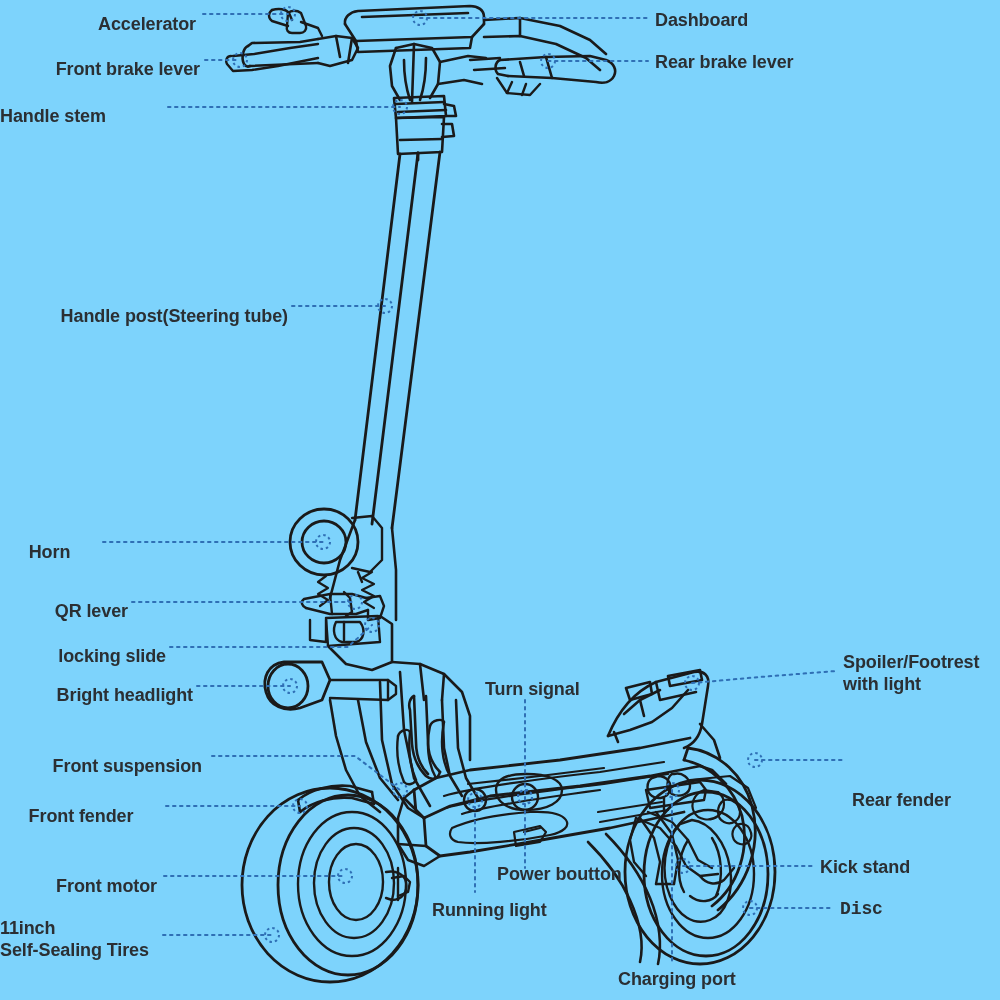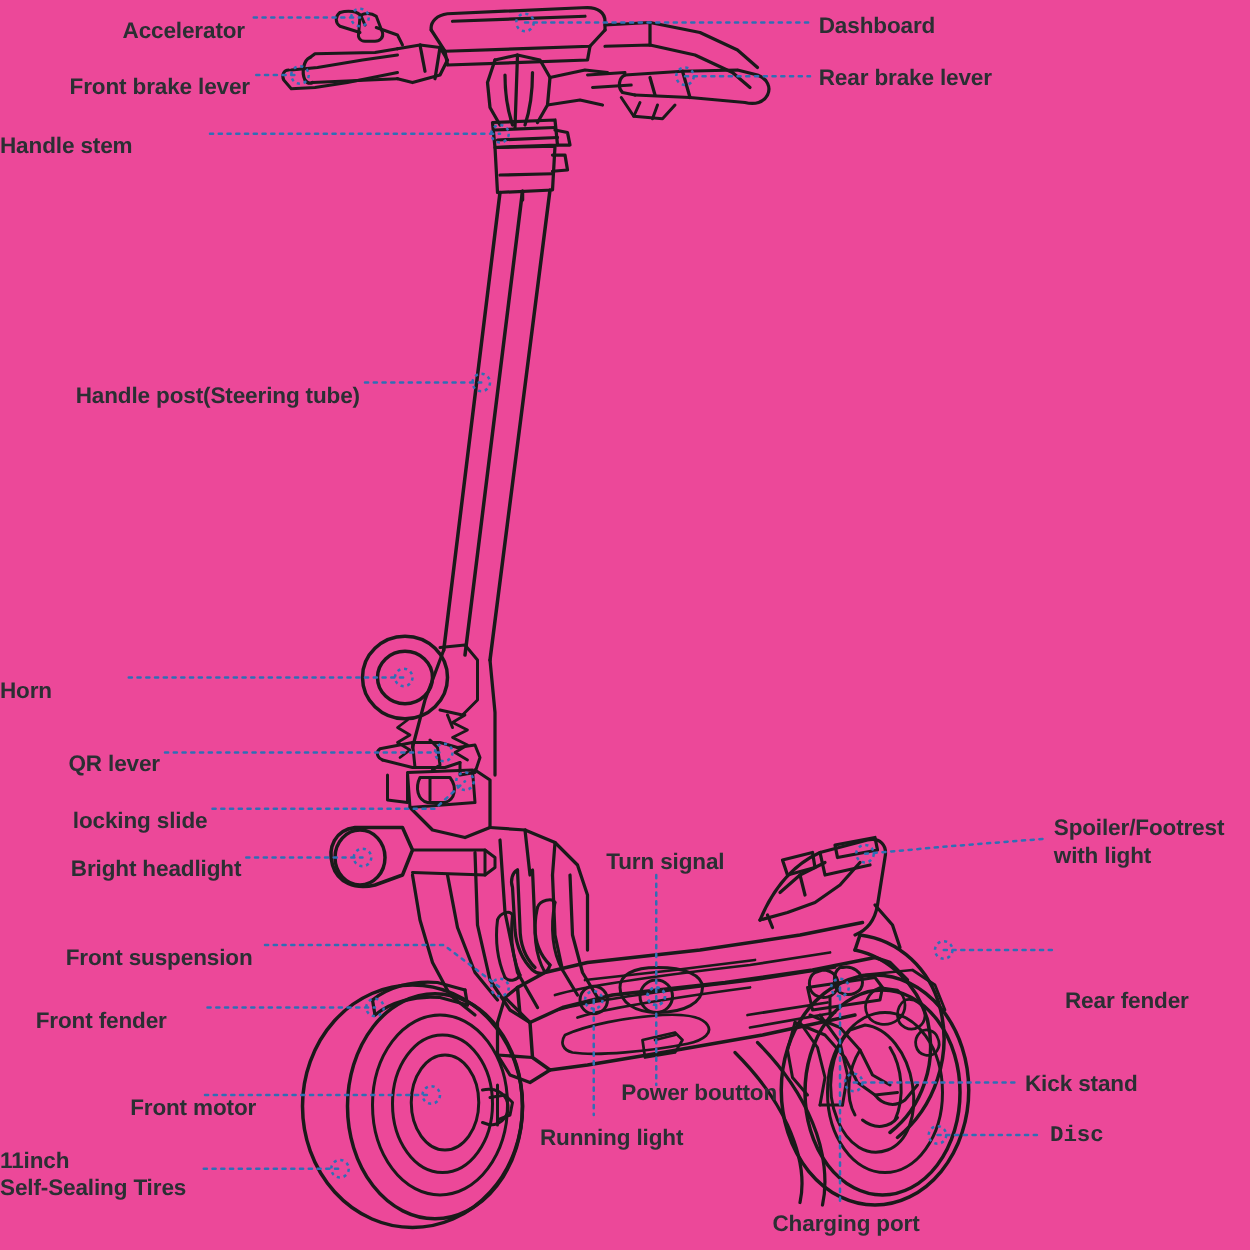--- a/index.html
+++ b/index.html
@@ -5,21 +5,21 @@
 <style>
   html, body {
     margin: 0;
     padding: 0;
     background: #ffffff;
   }
   #diagram-root {
     position: relative;
     width: 1000px;
     height: 1000px;
-    background: #ec4899;
+    background: #7dd3fc;
     font-family: "Liberation Sans", "DejaVu Sans", sans-serif;
     overflow: hidden;
   }
   #scooter-svg {
     position: absolute;
     left: 0;
     top: 0;
     width: 1000px;
     height: 1000px;
   }
@@ -389,27 +389,27 @@
         <circle cx="475" cy="800" r="7"></circle>
         <circle cx="672" cy="790" r="7"></circle>
       </g>
   </svg>
 
   <div id="label-layer">
       <div class="callout-label align-right" style="left: 0px; width: 196px; top: 14px; text-align: right;">Accelerator</div>
       <div class="callout-label align-right" style="left: 0px; width: 200px; top: 59px; text-align: right;">Front brake lever</div>
       <div class="callout-label align-right" style="left: 0px; width: 164px; top: 106px; text-align: left;">Handle stem</div>
       <div class="callout-label align-right" style="left: 0px; width: 288px; top: 306px; text-align: right;">Handle post(Steering tube)</div>
-      <div class="callout-label align-right" style="left: 0px; width: 99px; top: 542px; text-align: left;">Horn</div>
+      <div class="callout-label align-right" style="left: 0px; width: 99px; top: 542px; text-align: center;">Horn</div>
       <div class="callout-label align-right" style="left: 0px; width: 128px; top: 601px; text-align: right;">QR lever</div>
       <div class="callout-label align-right" style="left: 0px; width: 166px; top: 646px; text-align: right;">locking slide</div>
       <div class="callout-label align-right" style="left: 0px; width: 193px; top: 685px; text-align: right;">Bright headlight</div>
       <div class="callout-label align-right" style="left: 0px; width: 202px; top: 756px; text-align: right;">Front suspension</div>
       <div class="callout-label align-right" style="left: 0px; width: 162px; top: 806px; text-align: center;">Front fender</div>
-      <div class="callout-label align-right" style="left: 0px; width: 157px; top: 876px; text-align: right; margin-left: 48px;">Front motor</div>
+      <div class="callout-label align-right" style="left: 0px; width: 157px; top: 876px; text-align: right;">Front motor</div>
       <div class="callout-label align-right" style="left: 0px; width: 55px; top: 918px; text-align: right;">11inch
 Self-Sealing Tires</div>
       <div class="callout-label align-left" style="left: 655px; top: 10px;">Dashboard</div>
       <div class="callout-label align-left" style="left: 655px; top: 52px;">Rear brake lever</div>
       <div class="callout-label align-left" style="left: 843px; top: 652px;">Spoiler/Footrest
 with light</div>
       <div class="callout-label align-left" style="left: 852px; top: 749px; margin-top: 41px;">Rear fender</div>
       <div class="callout-label align-left" style="left: 820px; top: 857px;">Kick stand</div>
       <div class="callout-label align-left" style="left: 840px; top: 899px; font-family: Liberation Mono, monospace;">Disc</div>
       <div class="callout-label align-right" style="left: 485px; width: auto; top: 679px; text-align: left;">Turn signal</div>

